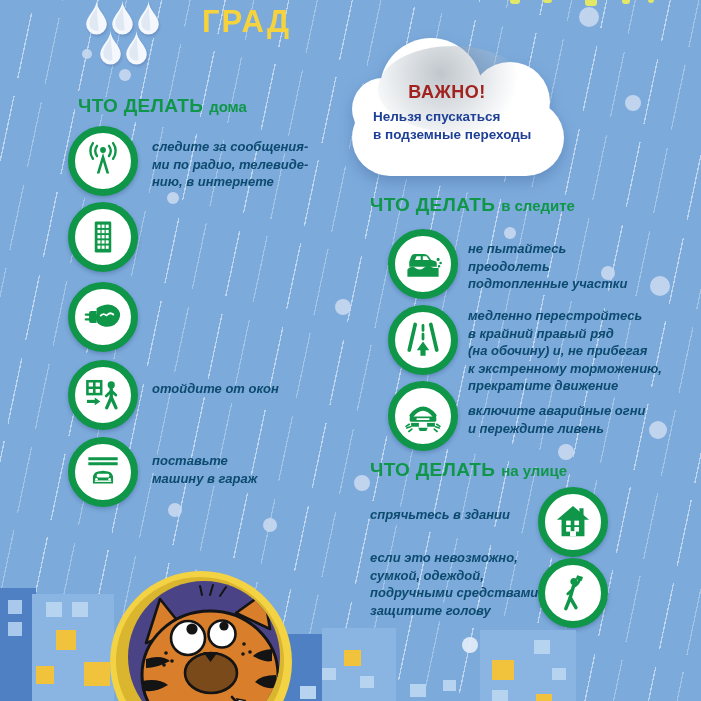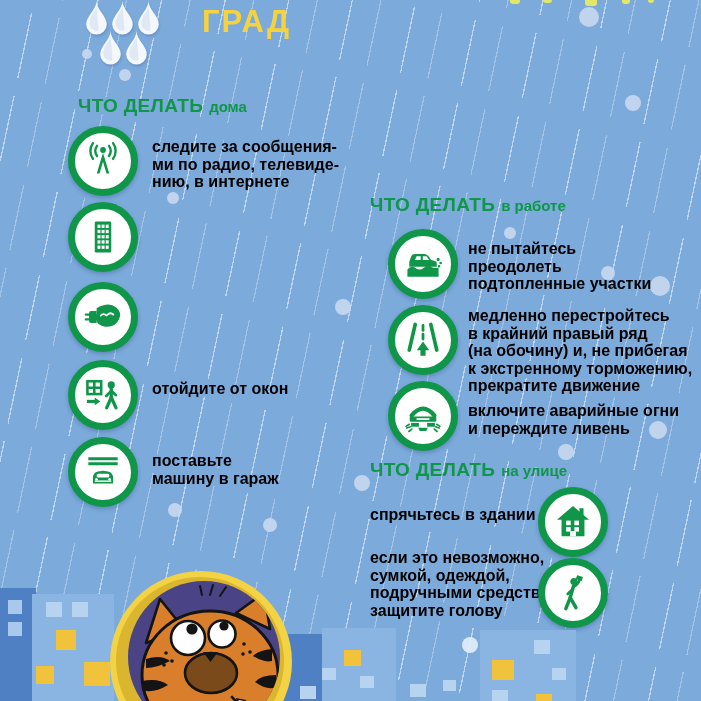--- a/index.html
+++ b/index.html
@@ -46,21 +46,21 @@
   .sec-head .sub{font-size:15px;margin-left:6px;}
 
   
   .icn{
     position:absolute;width:70px;height:70px;border-radius:50%;
     background:#fff;border:7px solid #0f9648;box-sizing:border-box;
     display:flex;align-items:center;justify-content:center;
     box-shadow:0 2px 4px rgba(25,55,105,.3);
   }
   .icn svg{width:44px;height:44px;}
-  .txt{position:absolute;font-size:16px;line-height:17.5px;font-weight:bold;color:#000000;white-space:pre-line;}
+  .txt{position:absolute;font-size:13px;line-height:17.5px;font-weight:bold;color:#0c4a6e;white-space:pre-line;font-style:italic;}
 
   
   .bld{position:absolute;}
   .win{position:absolute;}
 
   
   .cat-ring{position:absolute;left:110px;top:571px;width:182px;height:182px;border-radius:50%;background:#f3d243;}
   .cat-ring-shade{position:absolute;left:116px;top:577px;width:168px;height:168px;border-radius:50%;background:#d9b62e;}
   .cat-inner{position:absolute;left:128px;top:581px;width:152px;height:152px;border-radius:50%;overflow:hidden;background:#4a4386;}
 </style>
@@ -115,20 +115,30 @@
         <path d="M12,4 C12,10 5,15 5,22 a7,7 0 0 0 9,6.5" fill="#dfe8f3"></path>
       </svg>
     <svg class="drop" style="left:124px;top:31px" viewBox="0 0 24 33">
         <path d="M12,0 C12,8 2,15 2,22.5 a10,10 0 0 0 20,0 C22,15 12,8 12,0 Z" fill="#f4f8fc"></path>
         <path d="M12,4 C12,10 5,15 5,22 a7,7 0 0 0 9,6.5" fill="#dfe8f3"></path>
       </svg>
   </div>
 
   <div class="hail-title">ГРАД</div>
 
+  <div class="cloud">
+    <span class="c-l2"></span>
+    <span class="c-l1"></span>
+    <span class="c-l3"></span>
+    <span class="c-base"></span>
+    <span class="c-shade"></span>
+    <div class="imp-head">ВАЖНО!</div>
+    <div class="imp-text">Нельзя спускаться
+в подземные переходы</div>
+  </div>
 
   <div class="sec-head" style="left:78px;top:95px">
     <span class="main">ЧТО ДЕЛАТЬ</span><span class="sub">дома</span>
   </div>
 
   <div class="icn" style="left:68px;top:126px">
     <svg viewBox="0 0 48 48" fill="#0f9648">
       <circle cx="24" cy="12" r="3.2"></circle>
       <path d="M24,15 L17.2,37.5 h3 l3.8,-12.8 3.8,12.8 h3 Z"></path>
       <g fill="none" stroke="#0f9648" stroke-width="2.6" stroke-linecap="round">
@@ -201,21 +211,21 @@
       <rect x="17" y="26" width="14" height="4" rx="2" fill="#fff"></rect>
       <path d="M15,34 h18" stroke="#fff" stroke-width="1.6"></path>
       <circle cx="16.8" cy="32" r="1.4" fill="#fff"></circle>
         <circle cx="31.2" cy="32" r="1.4" fill="#fff"></circle>
     </svg>
   </div>
   <div class="txt" style="left:152px;top:452px">поставьте
 машину в гараж</div>
 
   <div class="sec-head" style="left:370px;top:194px">
-    <span class="main">ЧТО ДЕЛАТЬ</span><span class="sub">в работе</span>
+    <span class="main">ЧТО ДЕЛАТЬ</span><span class="sub">в следите</span>
   </div>
 
   <div class="icn" style="left:388px;top:229px">
     <svg viewBox="0 0 48 48" fill="#0f9648">
       <path d="M9,21.5 l2,-5.5 q1,-3 4,-3 h10 q3,0 5,2.5 l3,4 4,1.2 q2,.6 2,2.3 v4 h-30 z"></path>
       <path d="M17,15.5 h4.5 v4.2 h-6.3 z M23.8,15.5 h4 l3,4.2 h-7 z" fill="#fff"></path>
       <path d="M7,30 q4,-5 9,-1.5 q5,3.5 9,-0.5 q4,-3.5 8,-0.8 q3,2 8,.8 v10 H7 z"></path>
       <circle cx="40.5" cy="19" r="1.7"></circle>
         <circle cx="43.2" cy="23" r="1.4"></circle>
         <circle cx="41.5" cy="26.5" r="1.3"></circle>

